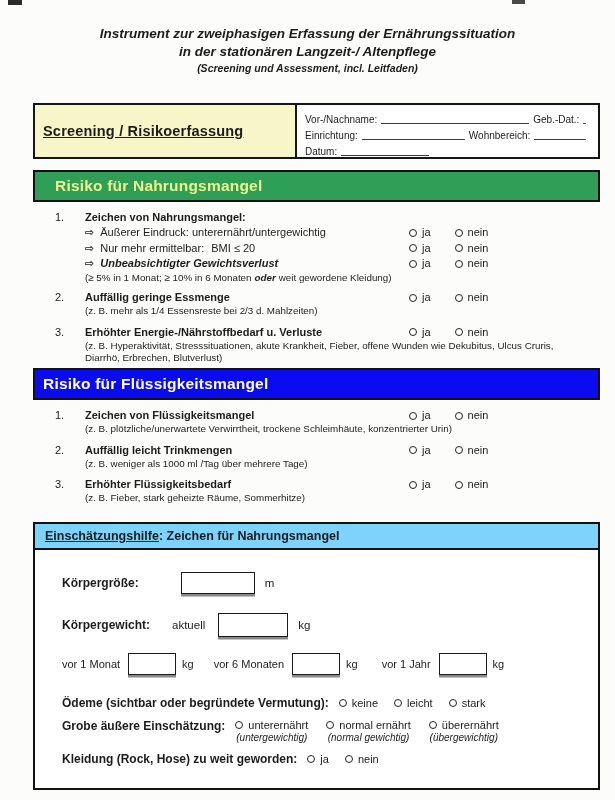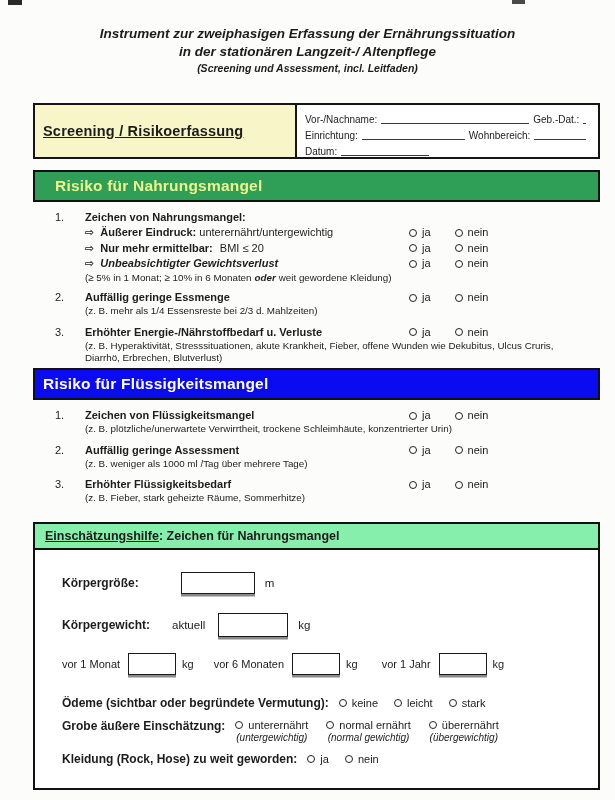--- a/index.html
+++ b/index.html
@@ -53,41 +53,41 @@
 
   
   .q-block { position: absolute; left: 33px; width: 567px; font-size: 11px; }
   .q-food  { top: 206px; }
   .q-fluid { top: 404px; }
   .q-row { position: relative; padding-left: 52px; line-height: 15px; }
   .q-num { position: absolute; left: 22px; top: 0; }
   .q-label { font-weight: bold; }
   .q-sub { position: relative; padding-left: 52px; line-height: 15.5px; }
   .arrow { font-weight: bold; margin-right: 3px; }
-  .sub-bold { font-weight: bold; }
+  .sub-bold { font-weight: normal; }
   .sub-italic { }
   .sub-plain { margin-left: 4px; }
   .bi { font-weight: bold; font-style: italic; }
   .q-note { padding-left: 52px; font-size: 9.8px; line-height: 12.5px; color: #222; max-width: 545px; }
   .q-note .bi { margin: 0 3px; }
   .q-opts { position: absolute; left: 376px; top: 0; display: flex; gap: 24px; white-space: nowrap; }
   .opt { display: inline-flex; align-items: center; gap: 5px; font-size: 11px; font-weight: normal; font-style: normal; }
   .radio {
     width: 8px; height: 8px; border: 1.4px solid #222; border-radius: 50%;
     display: inline-block; background: #fff; flex: none;
   }
   .mt4 { margin-top: 4px; } .mt6 { margin-top: 6px; } .mt7 { margin-top: 7px; }
 
   
   .assess-box {
     position: absolute; left: 33px; top: 522px; width: 567px; height: 268px;
     border: 2px solid #111; background: #fff;
   }
   .assess-header {
-    background: #86efac; border-bottom: 2px solid #111; height: 26px;
+    background: #7dd3fc; border-bottom: 2px solid #111; height: 26px;
     display: flex; align-items: center; padding-left: 10px;
     font-weight: bold; font-size: 12.5px;
   }
   .assess-header .u { text-decoration: underline; }
   .assess-body { padding: 12px 14px 0 27px; font-size: 11.5px; }
   .a-row { display: flex; align-items: center; }
   .a-label { font-weight: bold; font-size: 12px; }
   .fbox {
     background: #fff; border: 1.6px solid #1a1a1a;
     box-shadow: 0 2.5px 0 rgba(40,40,40,.55);
@@ -256,21 +256,21 @@
         <span class="opt">
             <span class="radio"></span>
             <span>nein</span>
           </span>
       </span>
     </div>
     <div class="q-note">(z. B. plötzliche/unerwartete Verwirrtheit, trockene Schleimhäute, konzentrierter Urin)</div>
 
     <div class="q-row mt7">
       <span class="q-num">2.</span>
-      <span class="q-label">Auffällig geringe Assessment</span>
+      <span class="q-label">Auffällig leicht Trinkmengen</span>
       <span class="q-opts">
         <span class="opt">
             <span class="radio"></span>
             <span>ja</span>
           </span>
         <span class="opt">
             <span class="radio"></span>
             <span>nein</span>
           </span>
       </span>

